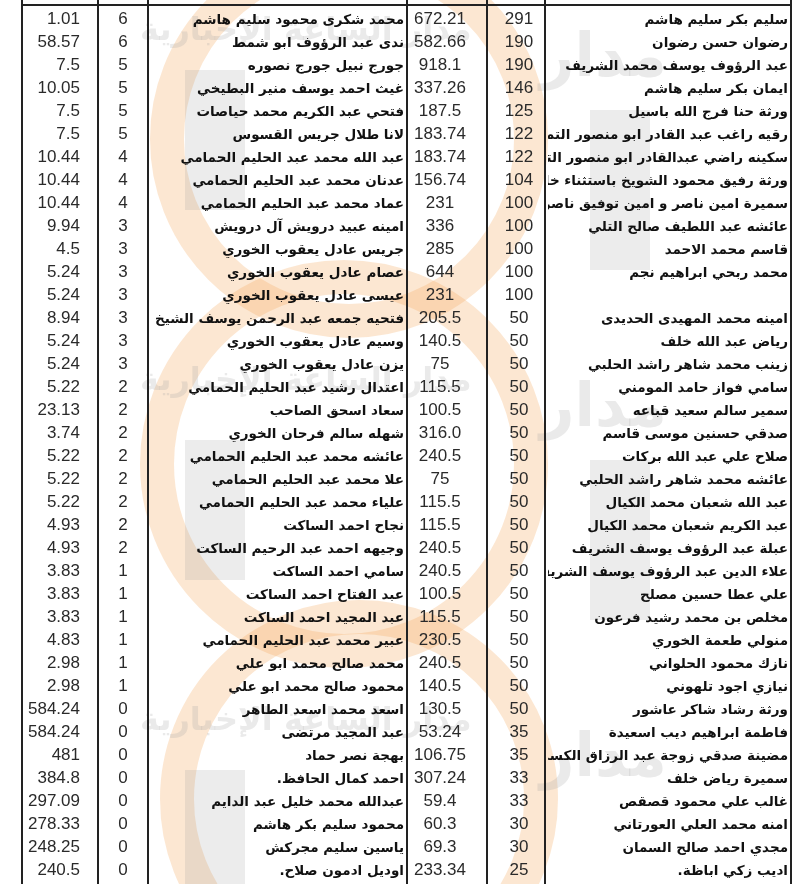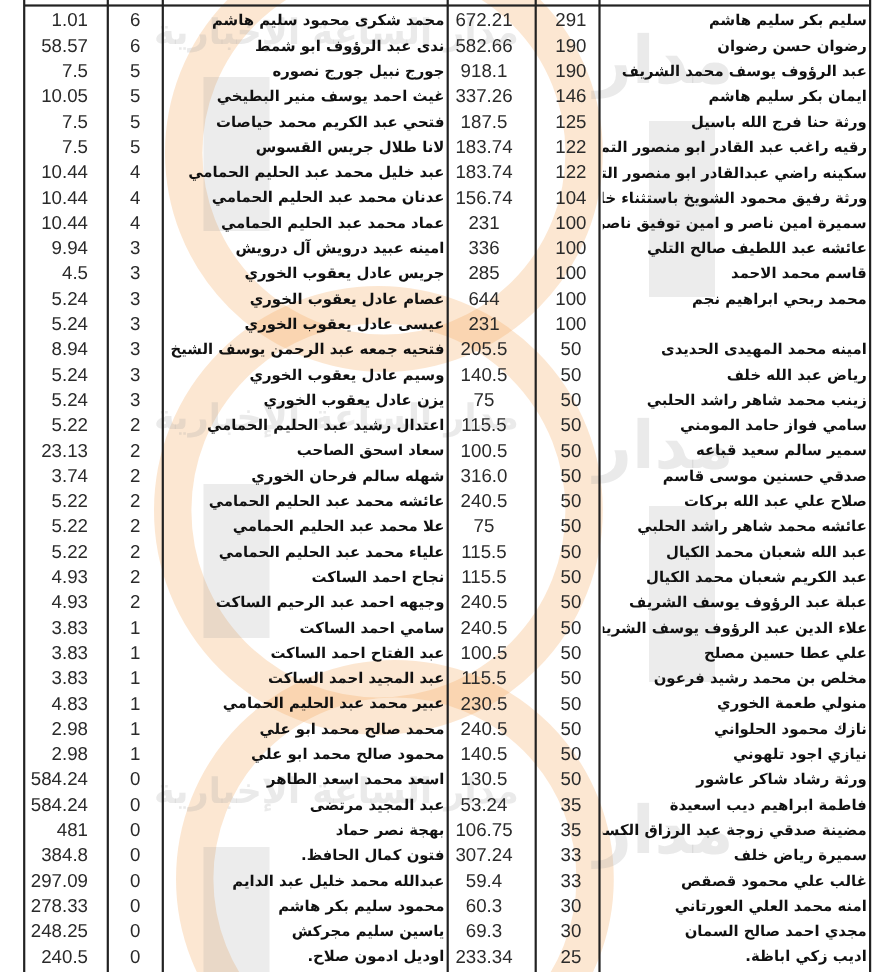--- a/index.html
+++ b/index.html
@@ -102,21 +102,21 @@
           <div class="cell num v1">7.5</div>
           <div class="cell num c1">5</div>
           <div class="cell name n1">لانا طلال جريس القسوس</div>
           <div class="cell num v2">183.74</div>
           <div class="cell num c2">122</div>
           <div class="cell name n2">رقيه راغب عبد القادر ابو منصور التميمي</div>
         </div>
         <div class="row" style="top: 146px;">
           <div class="cell num v1">10.44</div>
           <div class="cell num c1">4</div>
-          <div class="cell name n1">عبد خليل محمد عبد الحليم الحمامي</div>
+          <div class="cell name n1">عبد الله محمد عبد الحليم الحمامي</div>
           <div class="cell num v2">183.74</div>
           <div class="cell num c2">122</div>
           <div class="cell name n2">سكينه راضي عبدالقادر ابو منصور التميمي</div>
         </div>
         <div class="row" style="top: 169px;">
           <div class="cell num v1">10.44</div>
           <div class="cell num c1">4</div>
           <div class="cell name n1">عدنان محمد عبد الحليم الحمامي</div>
           <div class="cell num v2">156.74</div>
           <div class="cell num c2">104</div>
@@ -317,21 +317,21 @@
           <div class="cell num v1">481</div>
           <div class="cell num c1">0</div>
           <div class="cell name n1">بهجة نصر حماد</div>
           <div class="cell num v2">106.75</div>
           <div class="cell num c2">35</div>
           <div class="cell name n2">مضينة صدقي زوجة عبد الرزاق الكسم</div>
         </div>
         <div class="row" style="top: 767px;">
           <div class="cell num v1">384.8</div>
           <div class="cell num c1">0</div>
-          <div class="cell name n1">فتون كمال الحافظ.</div>
+          <div class="cell name n1">احمد كمال الحافظ.</div>
           <div class="cell num v2">307.24</div>
           <div class="cell num c2">33</div>
           <div class="cell name n2">سميرة رياض خلف</div>
         </div>
         <div class="row" style="top: 790px;">
           <div class="cell num v1">297.09</div>
           <div class="cell num c1">0</div>
           <div class="cell name n1">عبدالله محمد خليل عبد الدايم</div>
           <div class="cell num v2">59.4</div>
           <div class="cell num c2">33</div>

